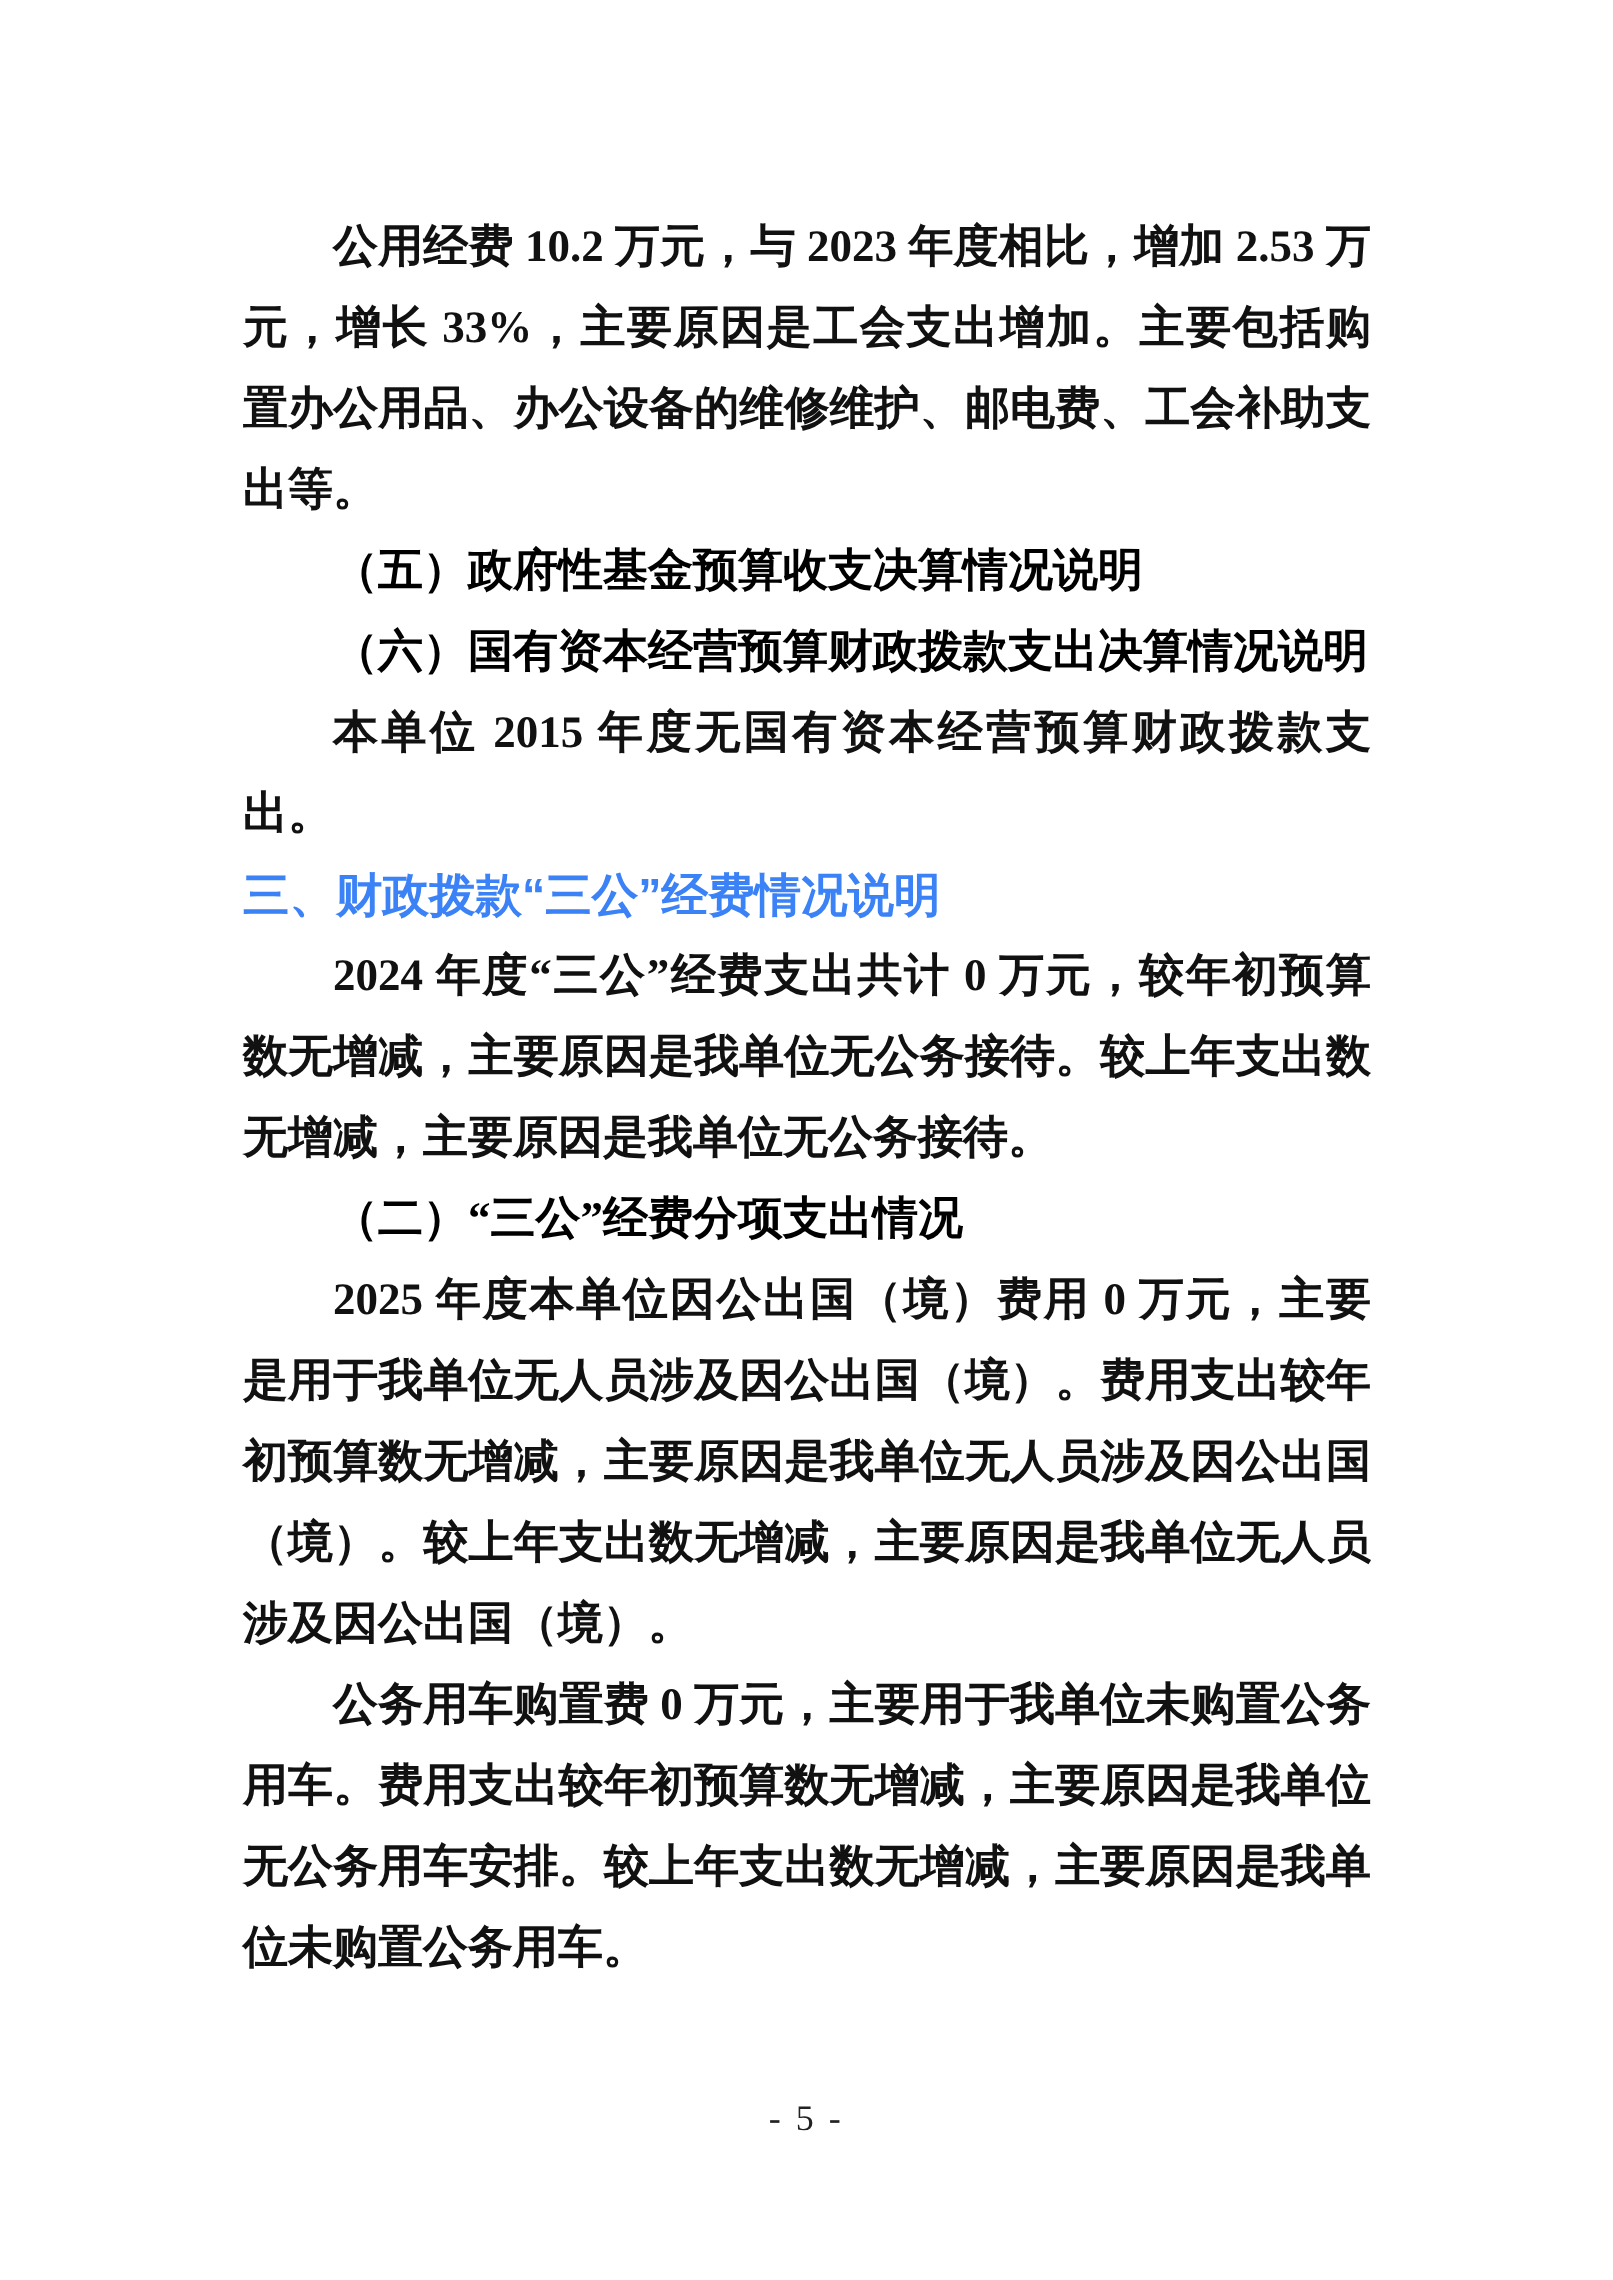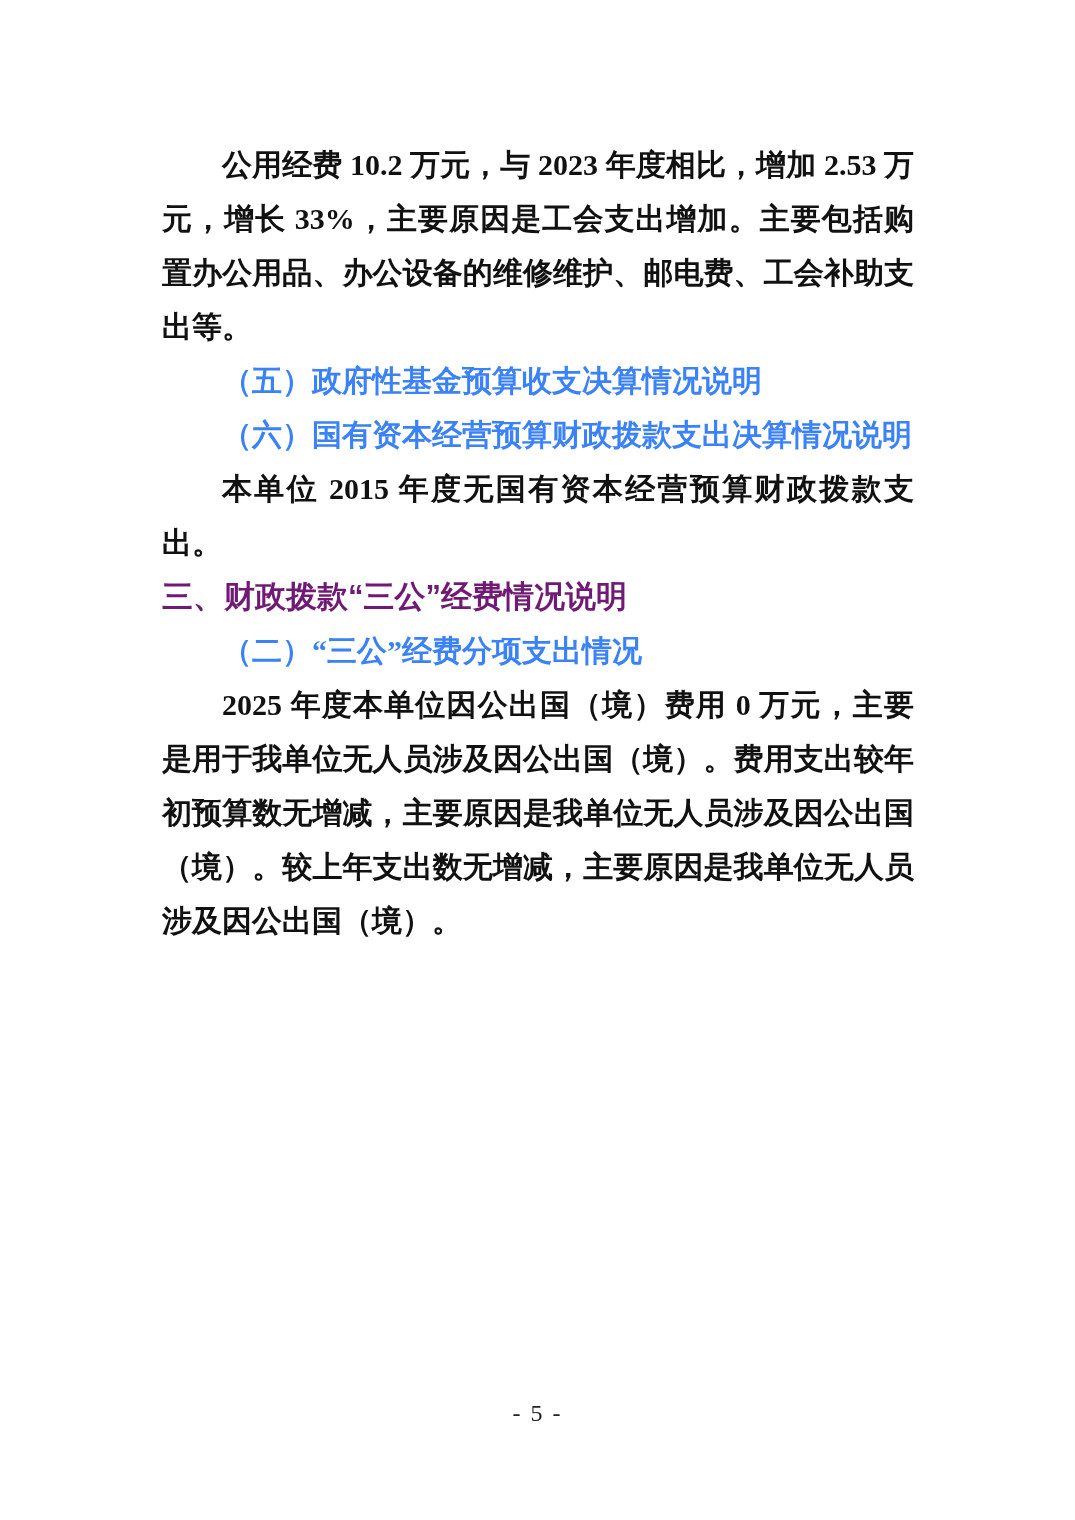--- a/index.html
+++ b/index.html
@@ -31,30 +31,30 @@
     text-indent: 2em;
     font-weight: bold;
   }
   .content h2.heading1 {
     margin: 0;
     font-family: "Liberation Sans", "DejaVu Sans", sans-serif;
     font-weight: 700;
     font-size: 31px;
     line-height: 54px;
     text-indent: 0;
-    color: #701a75;
+    color: #3b82f6;
   }
   .content h3.heading2 {
     margin: 0;
     font-family: "Liberation Serif", "DejaVu Serif", serif;
     font-weight: 700;
     font-size: 30px;
     line-height: 54px;
     text-indent: 2em;
-    color: #3b82f6;
+    color: #000000;
   }
   .footer {
     position: absolute;
     left: 0;
     right: 0;
     top: 1398px;
     text-align: center;
     font-family: "Liberation Serif", "DejaVu Serif", serif;
     font-size: 24px;
     line-height: 30px;
@@ -65,19 +65,21 @@
 </head>
 <body>
 
 <div class="page">
   <main class="content" id="blocks">
       <p class="paragraph">公用经费 10.2 万元，与 2023 年度相比，增加 2.53 万元，增长 33%，主要原因是工会支出增加。主要包括购置办公用品、办公设备的维修维护、邮电费、工会补助支出等。</p>
       <h3 class="heading2">（五）政府性基金预算收支决算情况说明</h3>
       <h3 class="heading2">（六）国有资本经营预算财政拨款支出决算情况说明</h3>
       <p class="paragraph">本单位 2015 年度无国有资本经营预算财政拨款支出。</p>
       <h2 class="heading1">三、财政拨款“三公”经费情况说明</h2>
+      <p class="paragraph">2024 年度“三公”经费支出共计 0 万元，较年初预算数无增减，主要原因是我单位无公务接待。较上年支出数无增减，主要原因是我单位无公务接待。</p>
       <h3 class="heading2">（二）“三公”经费分项支出情况</h3>
       <p class="paragraph">2025 年度本单位因公出国（境）费用 0 万元，主要是用于我单位无人员涉及因公出国（境）。费用支出较年初预算数无增减，主要原因是我单位无人员涉及因公出国（境）。较上年支出数无增减，主要原因是我单位无人员涉及因公出国（境）。</p>
+      <p class="paragraph">公务用车购置费 0 万元，主要用于我单位未购置公务用车。费用支出较年初预算数无增减，主要原因是我单位无公务用车安排。较上年支出数无增减，主要原因是我单位未购置公务用车。</p>
     </main>
   <footer class="footer">
     <span>- 5 -</span>
   </footer>
 </div>
 
 </body></html>

